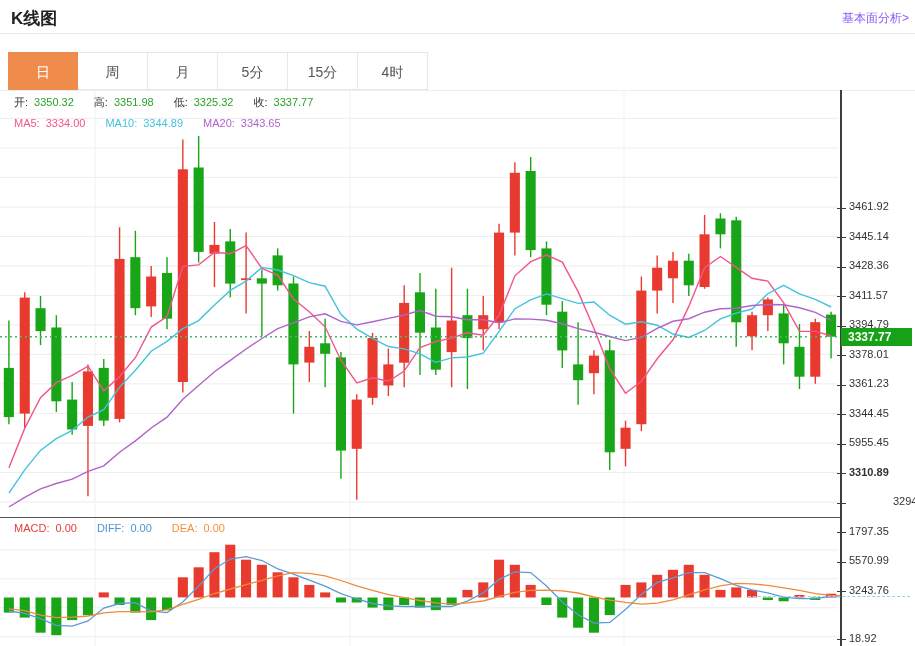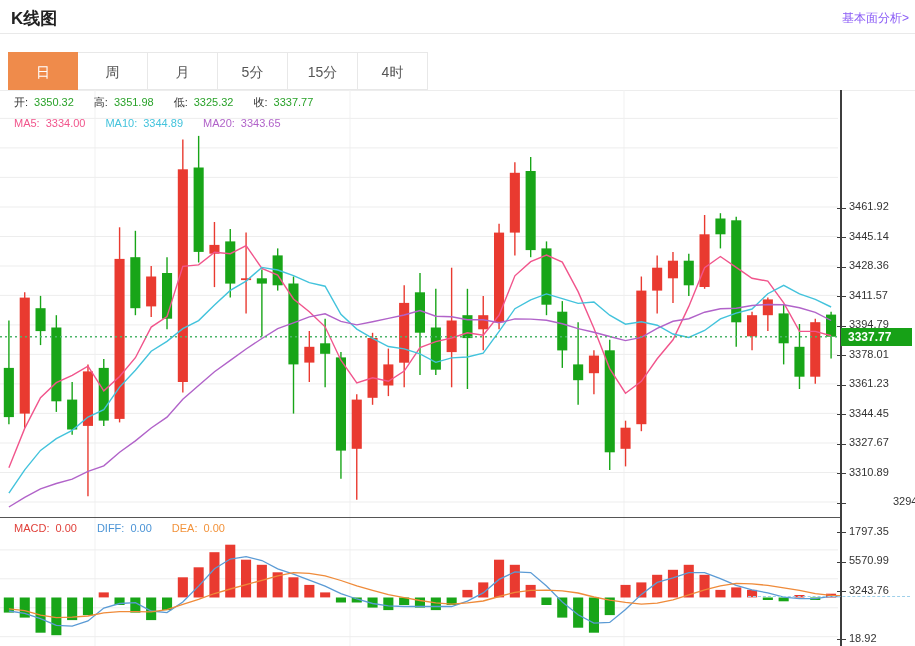--- a/index.html
+++ b/index.html
@@ -260,23 +260,23 @@
         <div class="ylab" style="top: 198.955px;">3411.57</div>
         <div class="ytick" style="top: 235.953px;"></div>
         <div class="ylab" style="top: 228.453px;">3394.79</div>
         <div class="ytick" style="top: 265.451px;"></div>
         <div class="ylab" style="top: 257.951px;">3378.01</div>
         <div class="ytick" style="top: 294.949px;"></div>
         <div class="ylab" style="top: 287.449px;">3361.23</div>
         <div class="ytick" style="top: 324.447px;"></div>
         <div class="ylab" style="top: 316.947px;">3344.45</div>
         <div class="ytick" style="top: 353.945px;"></div>
-        <div class="ylab" style="top: 346.445px;">3327.67</div>
+        <div class="ylab" style="top: 346.445px;">5955.45</div>
         <div class="ytick" style="top: 383.443px;"></div>
-        <div class="ylab" style="top: 375.943px;">3310.89</div>
+        <div class="ylab" style="top: 375.943px; font-weight: bold;">3310.89</div>
         <div class="ytick" style="top: 412.941px;"></div>
         <div class="ylab" style="top: 405.441px; margin-left: 44px;">3294.11</div>
         <div class="ytick" style="top: 442.456px;"></div>
         <div class="ylab" style="top: 434.956px;">1797.35</div>
         <div class="ytick" style="top: 471.954px;"></div>
         <div class="ylab" style="top: 464.454px;">5570.99</div>
         <div class="ytick" style="top: 501.452px;"></div>
         <div class="ylab" style="top: 493.952px;">3243.76</div>
         <div class="ytick" style="top: 549.387px;"></div>
         <div class="ylab" style="top: 541.887px;">18.92</div>

